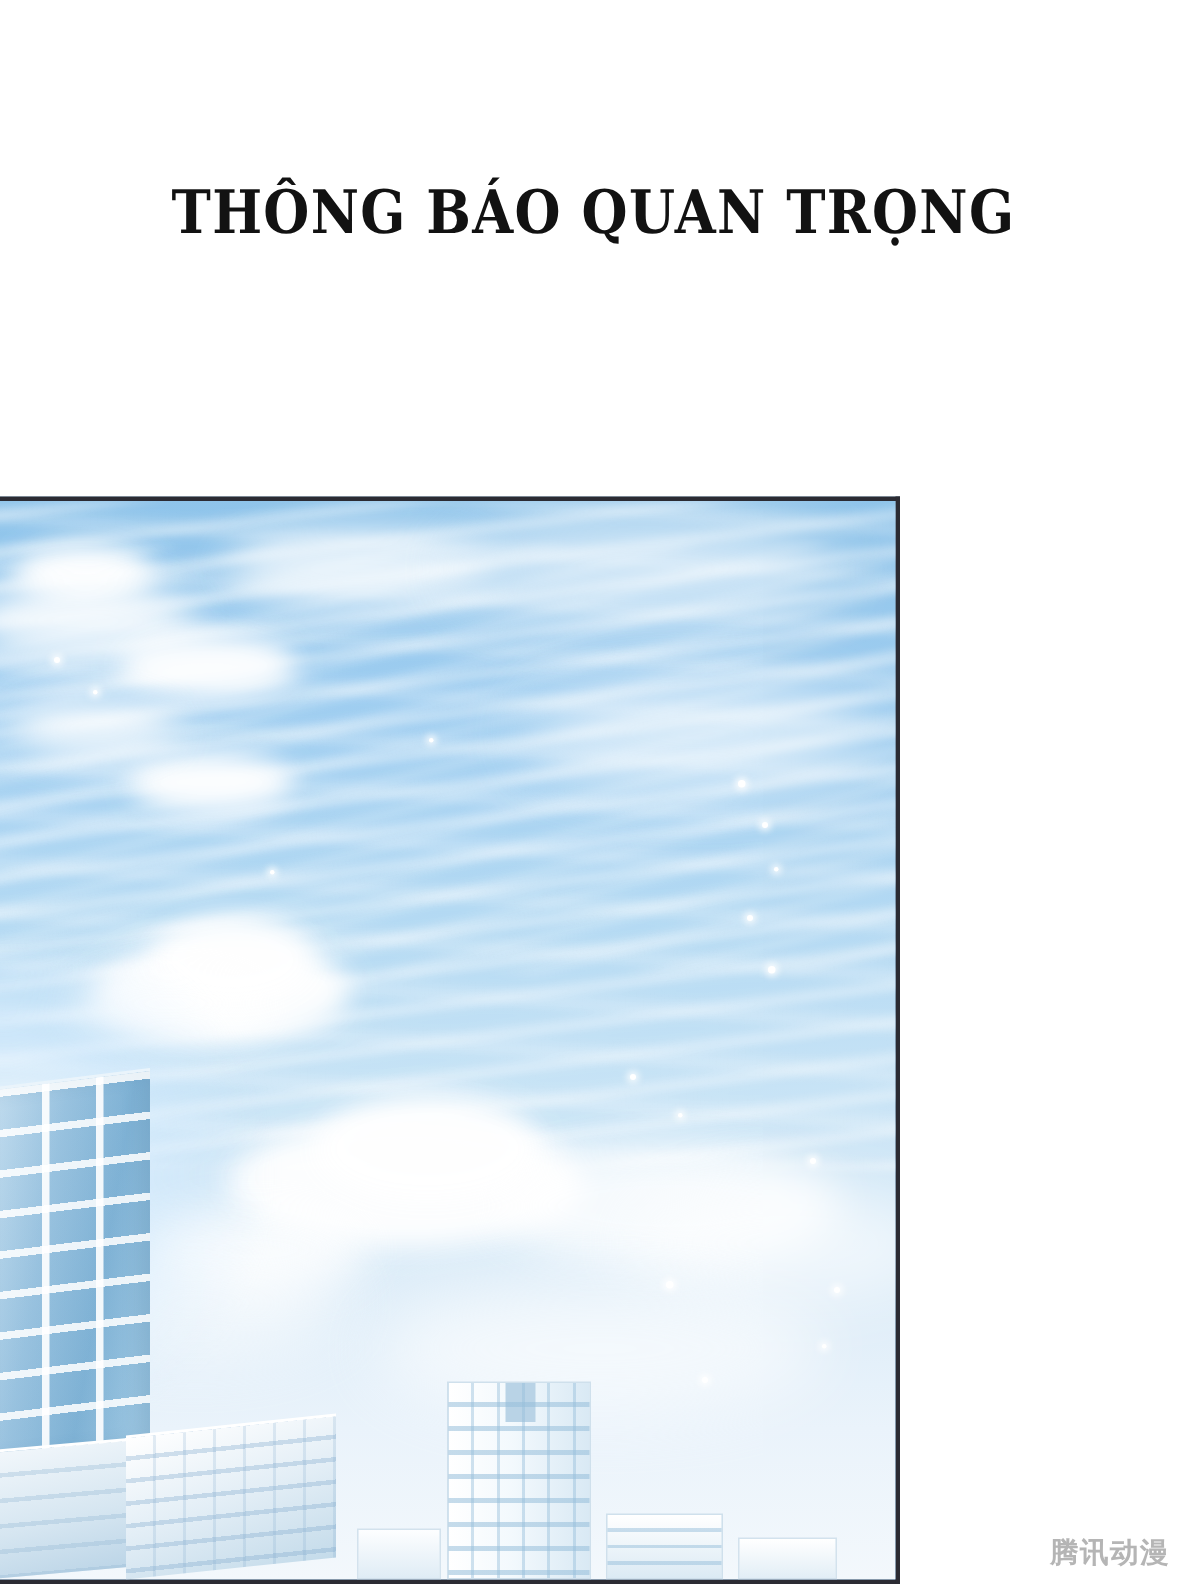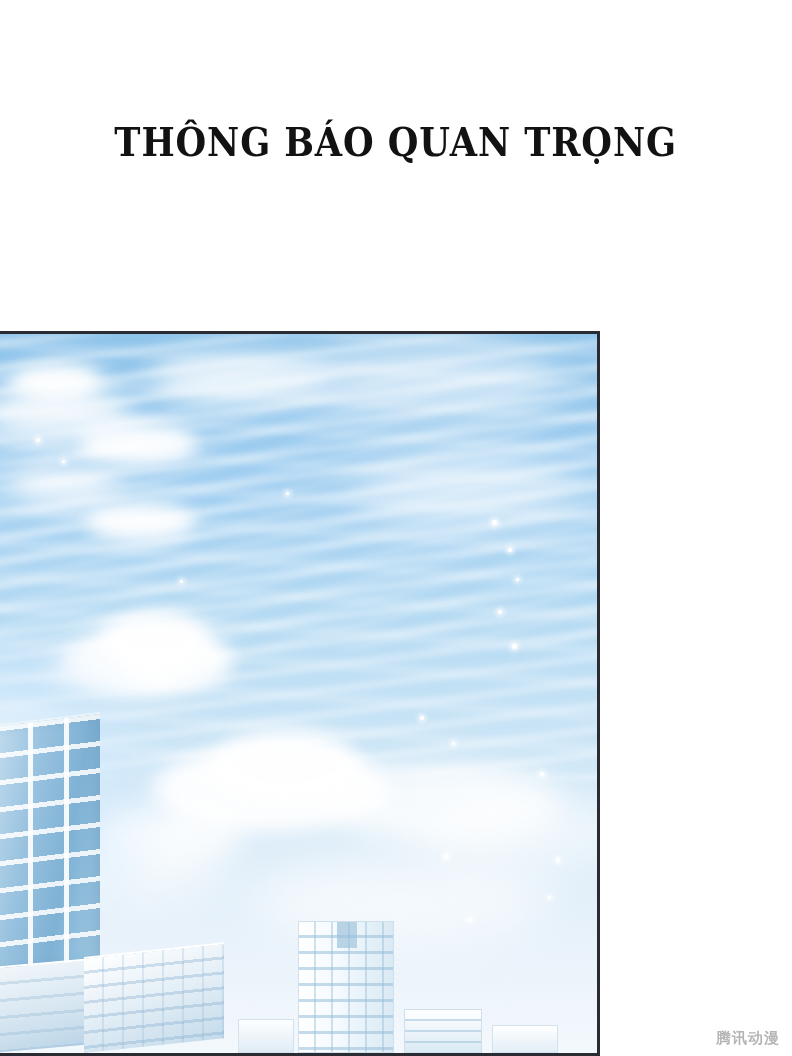--- a/index.html
+++ b/index.html
@@ -286,21 +286,21 @@
     background: linear-gradient(to bottom, #fdfeff, #dfecf5);
     border: 1px solid #d3e2ed;
   }
 
   
   .watermark {
     position: absolute;
     right: 12px;
     bottom: 8px;
     font-family: Liberation Mono, monospace;
-    font-size: 15px;
+    font-size: 19px;
     font-weight: 700;
     color: rgba(120,120,120,0.55);
     letter-spacing: 1px;
     user-select: none;
   }
 </style>
 </head>
 <body>
 
 <div class="title-wrap">

